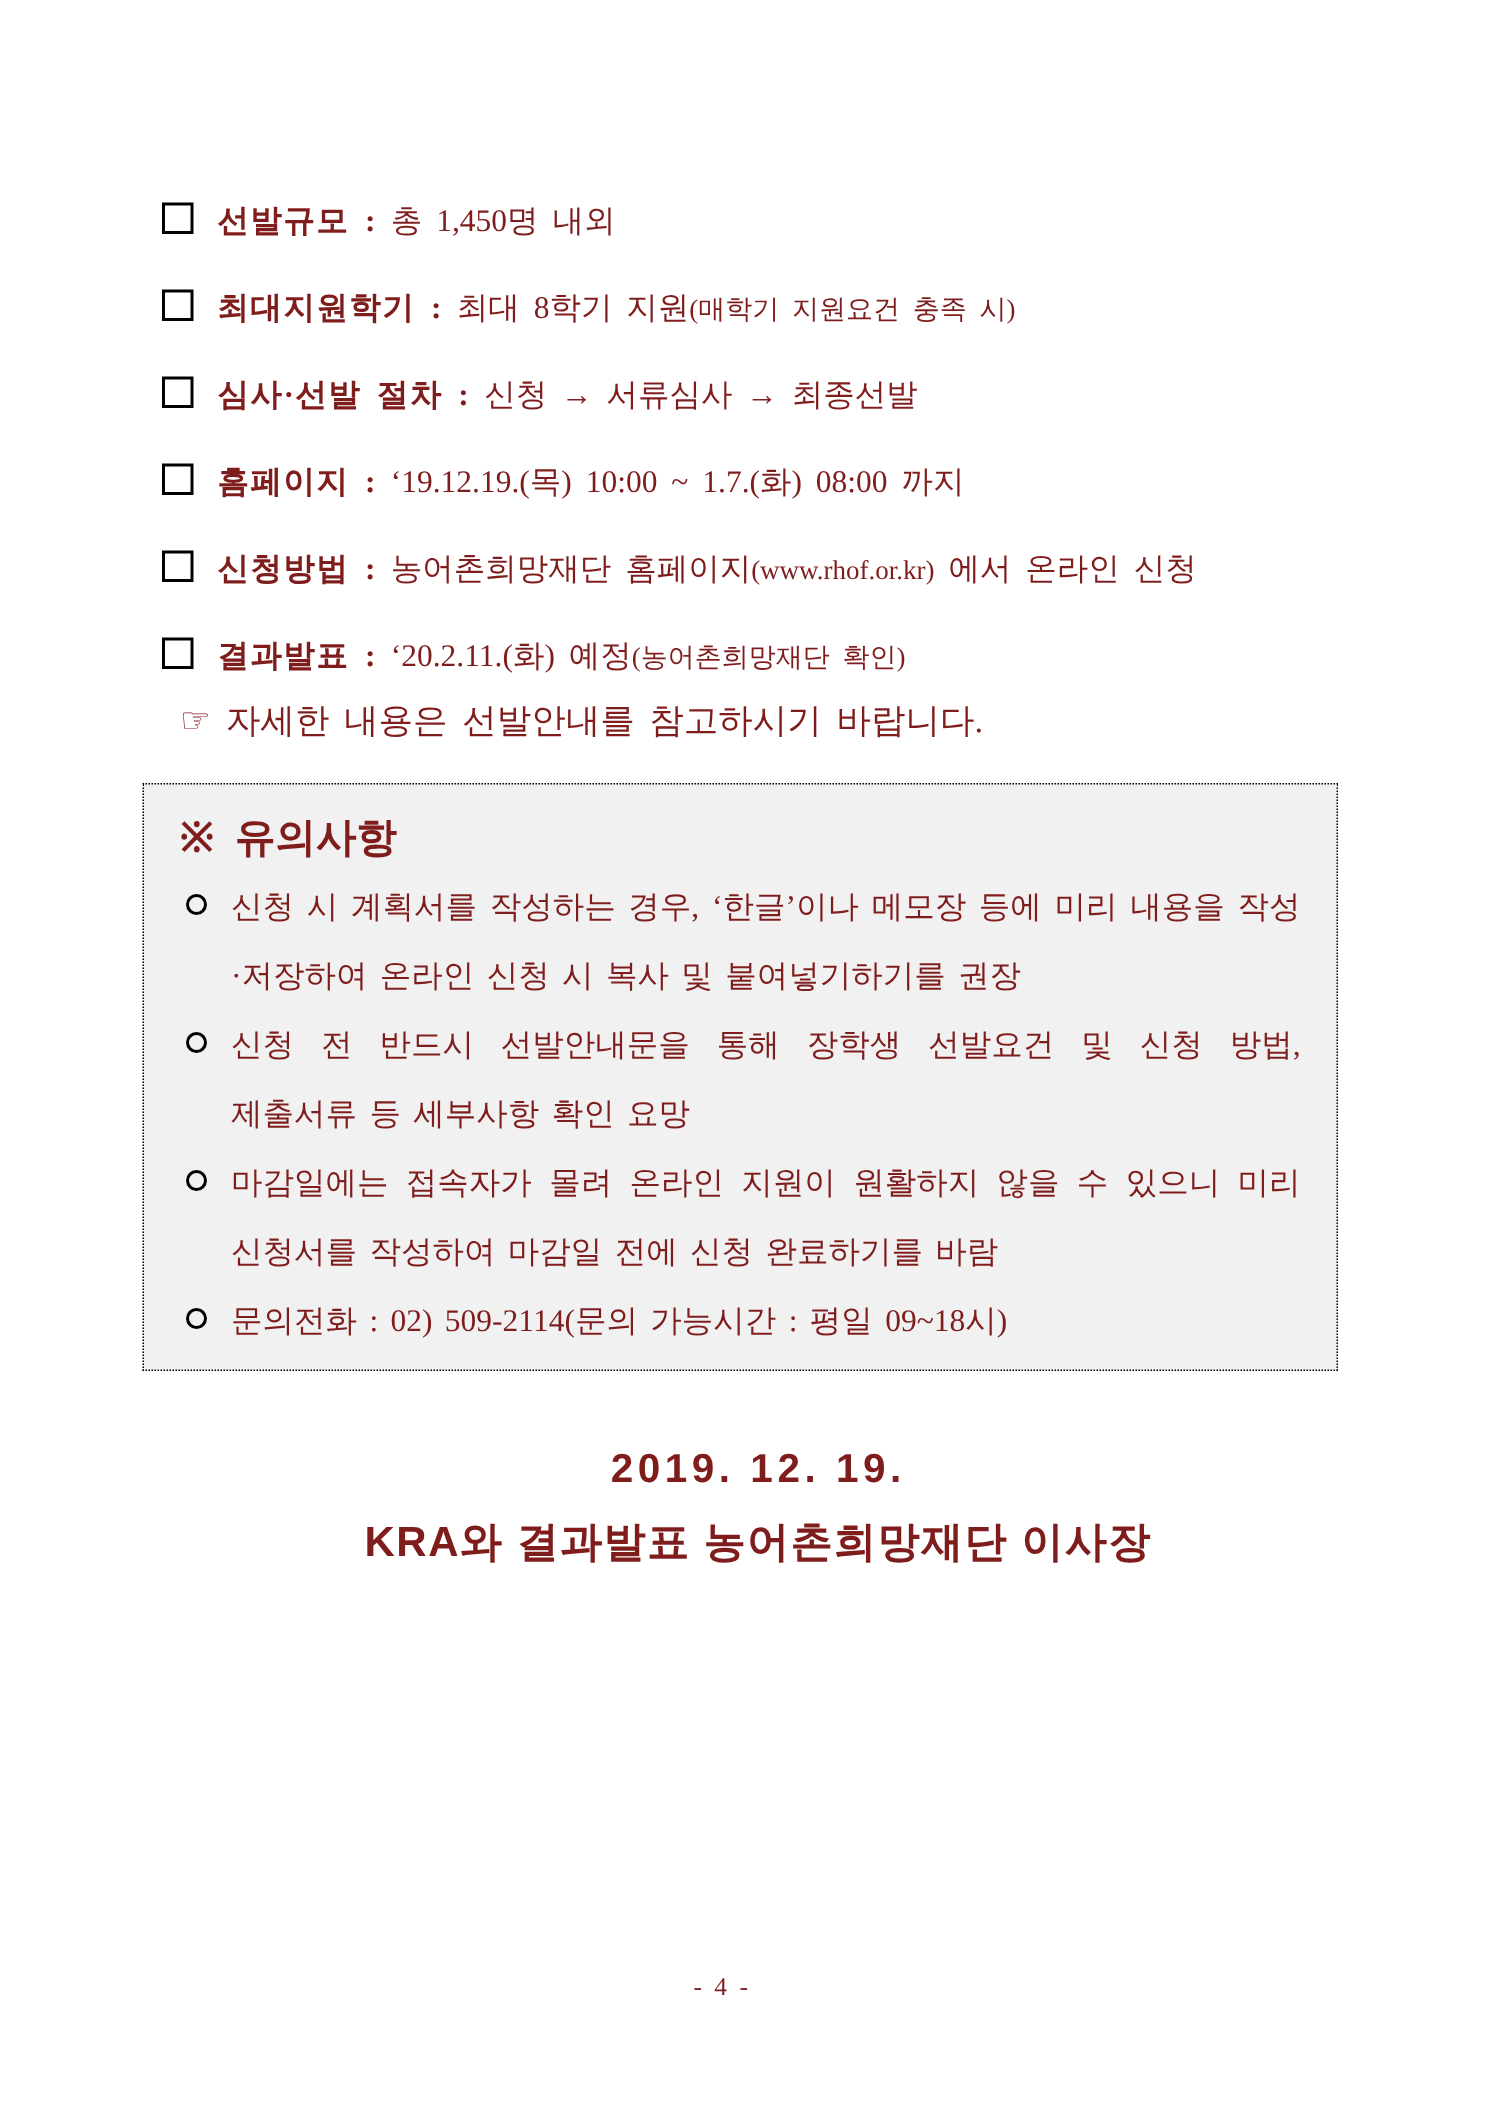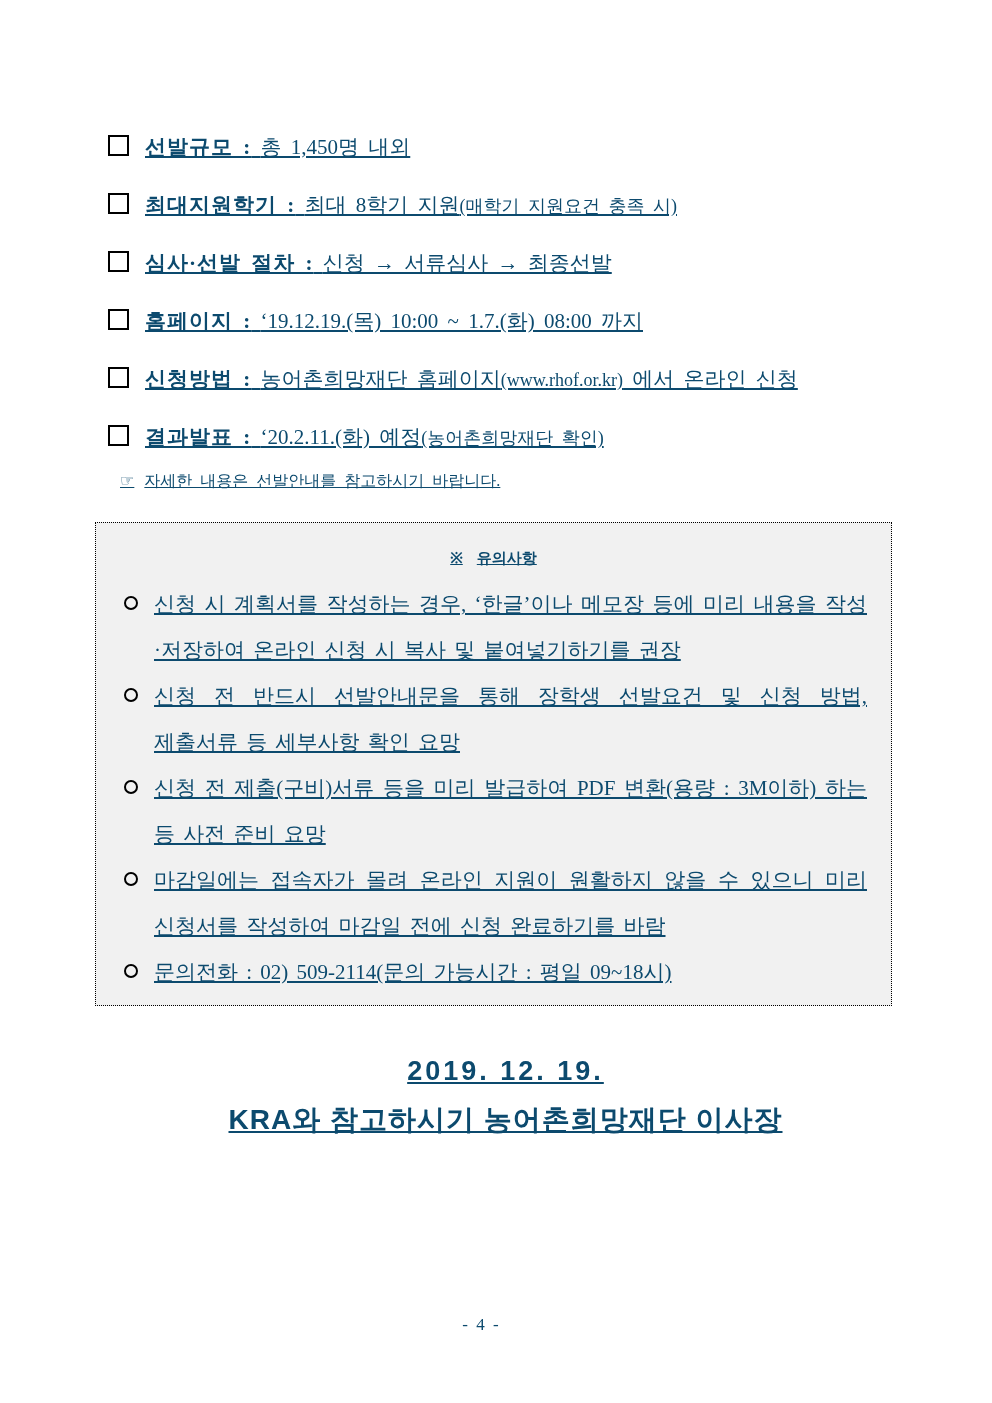--- a/index.html
+++ b/index.html
@@ -1,24 +1,23 @@
 <!DOCTYPE html>
 <html><head>
 <meta charset="utf-8">
 <style>
   html, body { margin: 0; padding: 0; background: #ffffff; }
   .page {
     position: relative;
     width: 963px;
     height: 1403px;
     background: #ffffff;
-    color: #0c4a6e;
+    color: #7f1d1d;
     font-family: "Liberation Serif", serif;
     overflow: hidden;
-    text-decoration: underline;
   }
   .content { padding: 135px 60px 0 108px; }
 
   
   .bullet-row {
     font-size: 21px;
     line-height: 24px;
     margin-bottom: 33px;
     white-space: nowrap;
     word-spacing: 4px;
@@ -30,44 +29,43 @@
     border: 2px solid #000;
     margin-right: 16px;
     vertical-align: -2px;
     background: #fff;
   }
   .b-label { font-weight: bold; letter-spacing: 1px; }
   .b-small { font-size: 18px; }
 
   
   .note-line {
-    font-size: 16px;
+    font-size: 23px;
     line-height: 26px;
     margin: -15px 0 12px 12px;
     word-spacing: 4px;
     white-space: nowrap;
   }
   .hand-icon { font-family: "DejaVu Sans", sans-serif; margin-right: 10px; }
 
   
   .notice-box {
     box-sizing: border-box;
     width: 797px;
     margin: 28px 0 0 -13px;
     background: #f1f1f1;
     border: 1px dotted #000;
     padding: 12px 24px 10px 18px;
   }
   .notice-title {
-    font-size: 15px;
+    font-size: 27px;
     font-weight: bold;
     line-height: 46px;
     margin-left: 6px;
     word-spacing: 4px;
-    text-align: center;
   }
   .notice-marker { margin-right: 14px; }
   .notice-item { display: flex; font-size: 21px; line-height: 46px; word-spacing: 3px; }
   .circle {
     flex: none;
     box-sizing: border-box;
     width: 14px;
     height: 14px;
     border: 2px solid #000;
     border-radius: 50%;
@@ -134,30 +132,26 @@
       <div class="notice-item">
         <span class="circle"></span>
         <div class="ntext">신청 시 계획서를 작성하는 경우, ‘한글’이나 메모장 등에 미리 내용을 작성·저장하여 온라인 신청 시 복사 및 붙여넣기하기를 권장</div>
       </div>
       <div class="notice-item">
         <span class="circle"></span>
         <div class="ntext">신청 전 반드시 선발안내문을 통해 장학생 선발요건 및 신청 방법, 제출서류 등 세부사항 확인 요망</div>
       </div>
       <div class="notice-item">
         <span class="circle"></span>
-        <div class="ntext">신청 전 제출(구비)서류 등을 미리 발급하여 PDF 변환(용량 : 3M이하) 하는 등 사전 준비 요망</div>
-      </div>
-      <div class="notice-item">
-        <span class="circle"></span>
         <div class="ntext">마감일에는 접속자가 몰려 온라인 지원이 원활하지 않을 수 있으니 미리 신청서를 작성하여 마감일 전에 신청 완료하기를 바람</div>
       </div>
       <div class="notice-item">
         <span class="circle"></span>
         <div class="ntext">문의전화 : 02) 509-2114(문의 가능시간 : 평일 09~18시)</div>
       </div>
     </div>
 
     <div class="footer-date">2019. 12. 19.</div>
-    <div class="footer-sign">KRA와 참고하시기 농어촌희망재단 이사장</div>
+    <div class="footer-sign">KRA와 결과발표 농어촌희망재단 이사장</div>
   </div>
 
   <div class="page-number">- 4 -</div>
 </div>
 
 </body></html>

